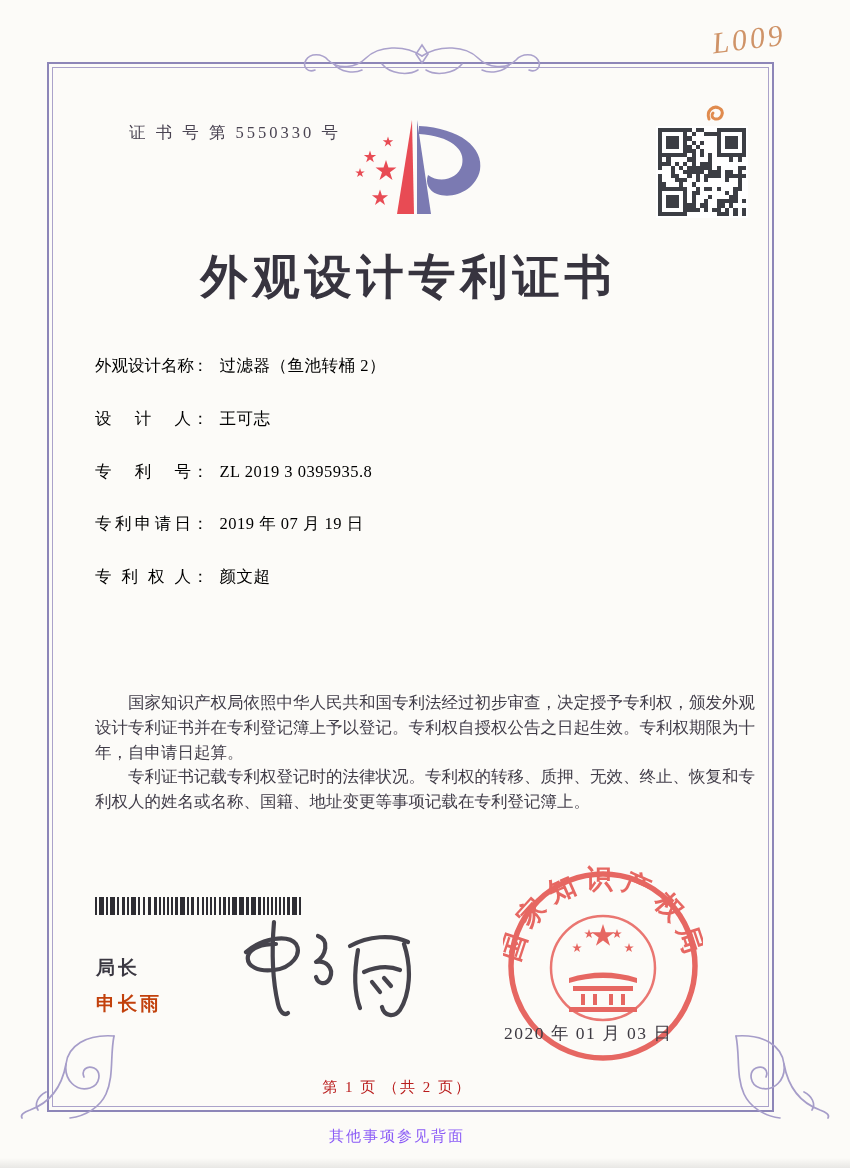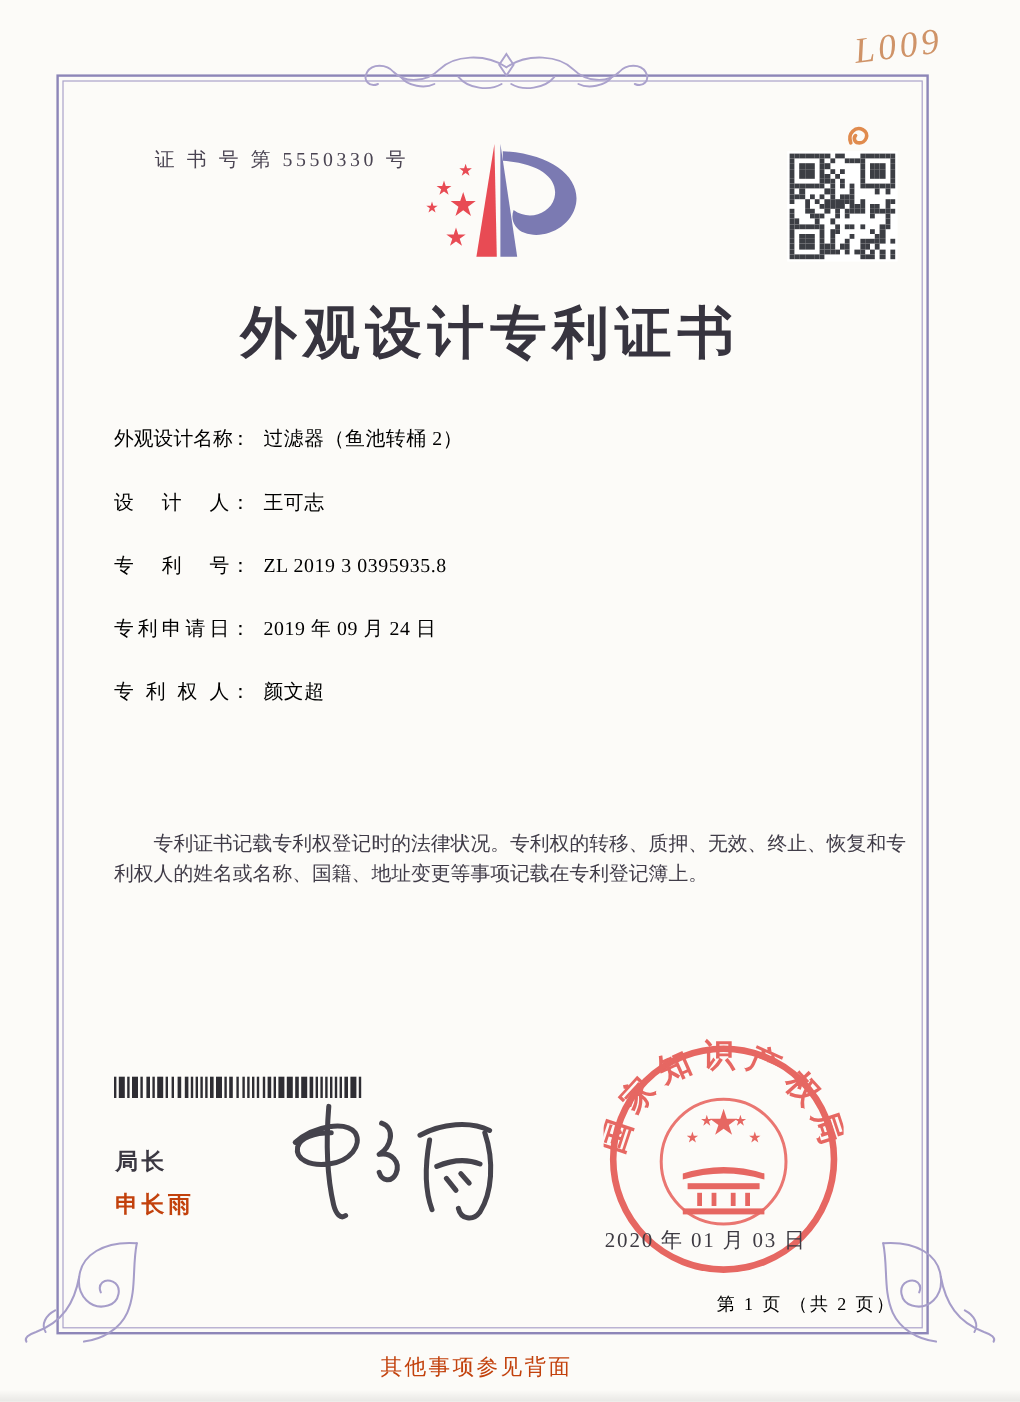--- a/index.html
+++ b/index.html
@@ -32,22 +32,22 @@
   .director-name{position:absolute;left:96px;top:991px;font-size:19px;font-weight:600;letter-spacing:3px;color:#c2410c;}
   .barcode{position:absolute;left:95px;top:897px;width:214px;height:18px;overflow:hidden;white-space:nowrap;}
   .barcode i{display:inline-block;height:100%;background:#2e2d33;vertical-align:top;}
   .qr{position:absolute;left:656px;top:126px;padding:2px;background:#fff;
     display:grid;grid-template-columns:repeat(21,4.2px);grid-auto-rows:4.2px;}
   .qr i{display:block;}
   .qr i.d{background:#3c3e44;}
   .seal{position:absolute;left:503px;top:864px;opacity:.88;}
   .seal-date{position:absolute;left:504px;top:1021px;font-size:17.5px;letter-spacing:1.5px;color:#3d3a42;z-index:5;}
   .signature{position:absolute;left:222px;top:916px;}
-  .pageno{position:absolute;left:47px;top:1078px;width:700px;text-align:right;font-size:15px;letter-spacing:2px;color:#000000;}
-  .backnote{position:absolute;left:47px;top:1127px;width:700px;text-align:center;font-size:18px;letter-spacing:2px;color:#c2410c;}
+  .pageno{position:absolute;left:47px;top:1078px;width:700px;text-align:center;font-size:15px;letter-spacing:2px;color:#b91c1c;}
+  .backnote{position:absolute;left:47px;top:1127px;width:700px;text-align:center;font-size:15px;letter-spacing:2px;color:#8b5cf6;}
   .hand-mark{position:absolute;left:712px;top:22px;font-size:30px;font-style:italic;
     color:#c8824f;transform:rotate(-7deg);letter-spacing:3px;opacity:.85;}
   .ink-smudge{position:absolute;left:703px;top:102px;}
 </style>
 </head>
 <body>
 
 <div id="page">
 
   <svg width="0" height="0" style="position:absolute">
@@ -560,28 +560,29 @@
   <div class="field-row" style="top:355px">
     <span class="flabel">外观设计名称</span><span class="fcolon">：</span><span class="fvalue">过滤器（鱼池转桶 2）</span>
   </div>
   <div class="field-row" style="top:408px">
     <span class="flabel">设计人</span><span class="fcolon">：</span><span class="fvalue">王可志</span>
   </div>
   <div class="field-row" style="top:461px">
     <span class="flabel">专利号</span><span class="fcolon">：</span><span class="fvalue">ZL 2019 3 0395935.8</span>
   </div>
   <div class="field-row" style="top:513px">
-    <span class="flabel">专利申请日</span><span class="fcolon">：</span><span class="fvalue">2019 年 09 月 24 日</span>
+    <span class="flabel">专利申请日</span><span class="fcolon">：</span><span class="fvalue">2019 年 07 月 19 日</span>
   </div>
   <div class="field-row" style="top:566px">
     <span class="flabel">专利权人</span><span class="fcolon">：</span><span class="fvalue">颜文超</span>
   </div>
 
 
   <div class="body-text">
+    <p>国家知识产权局依照中华人民共和国专利法经过初步审查，决定授予专利权，颁发外观设计专利证书并在专利登记簿上予以登记。专利权自授权公告之日起生效。专利权期限为十年，自申请日起算。</p>
     <p>专利证书记载专利权登记时的法律状况。专利权的转移、质押、无效、终止、恢复和专利权人的姓名或名称、国籍、地址变更等事项记载在专利登记簿上。</p>
   </div>
 
   <div class="barcode"><i style="width:2px;margin-right:2px"></i><i style="width:5px;margin-right:2px"></i><i style="width:2px;margin-right:2px"></i><i style="width:5px;margin-right:2px"></i><i style="width:2px;margin-right:3px"></i><i style="width:3px;margin-right:2px"></i><i style="width:2px;margin-right:2px"></i><i style="width:5px;margin-right:2px"></i><i style="width:2px;margin-right:3px"></i><i style="width:2px;margin-right:3px"></i><i style="width:3px;margin-right:3px"></i><i style="width:3px;margin-right:2px"></i><i style="width:2px;margin-right:2px"></i><i style="width:2px;margin-right:2px"></i><i style="width:2px;margin-right:2px"></i><i style="width:2px;margin-right:2px"></i><i style="width:3px;margin-right:2px"></i><i style="width:5px;margin-right:2px"></i><i style="width:2px;margin-right:2px"></i><i style="width:3px;margin-right:3px"></i><i style="width:2px;margin-right:3px"></i><i style="width:2px;margin-right:2px"></i><i style="width:2px;margin-right:2px"></i><i style="width:2px;margin-right:2px"></i><i style="width:2px;margin-right:3px"></i><i style="width:2px;margin-right:2px"></i><i style="width:3px;margin-right:2px"></i><i style="width:2px;margin-right:2px"></i><i style="width:5px;margin-right:2px"></i><i style="width:5px;margin-right:2px"></i><i style="width:3px;margin-right:2px"></i><i style="width:5px;margin-right:2px"></i><i style="width:3px;margin-right:2px"></i><i style="width:2px;margin-right:2px"></i><i style="width:2px;margin-right:2px"></i><i style="width:2px;margin-right:2px"></i><i style="width:2px;margin-right:2px"></i><i style="width:2px;margin-right:2px"></i><i style="width:2px;margin-right:2px"></i><i style="width:3px;margin-right:2px"></i><i style="width:5px;margin-right:2px"></i><i style="width:2px;margin-right:2px"></i></div>
 
   <div class="director-title">局长</div>
   <div class="director-name">申长雨</div>
 
   <svg class="signature" width="210" height="112" viewBox="0 0 210 112">
     <g stroke="#45434c" stroke-width="4.2" fill="none" stroke-linecap="round" stroke-linejoin="round">

